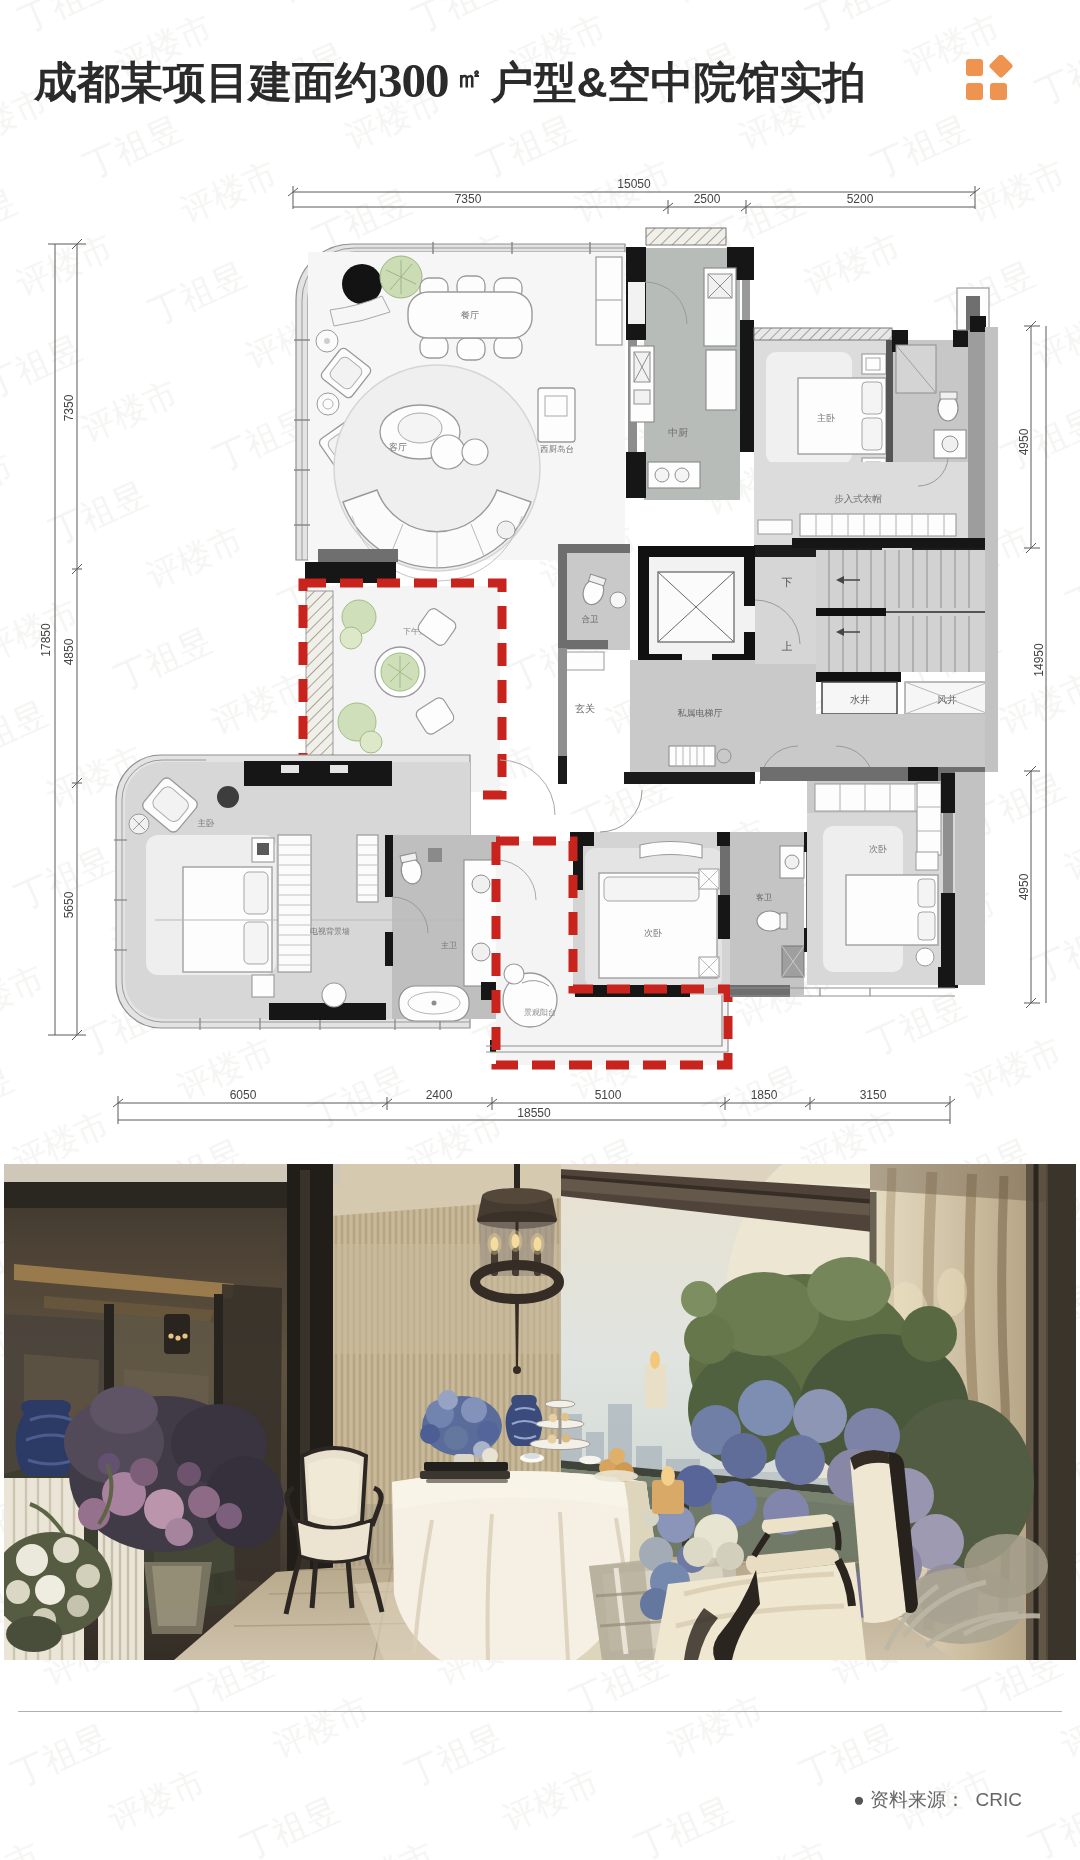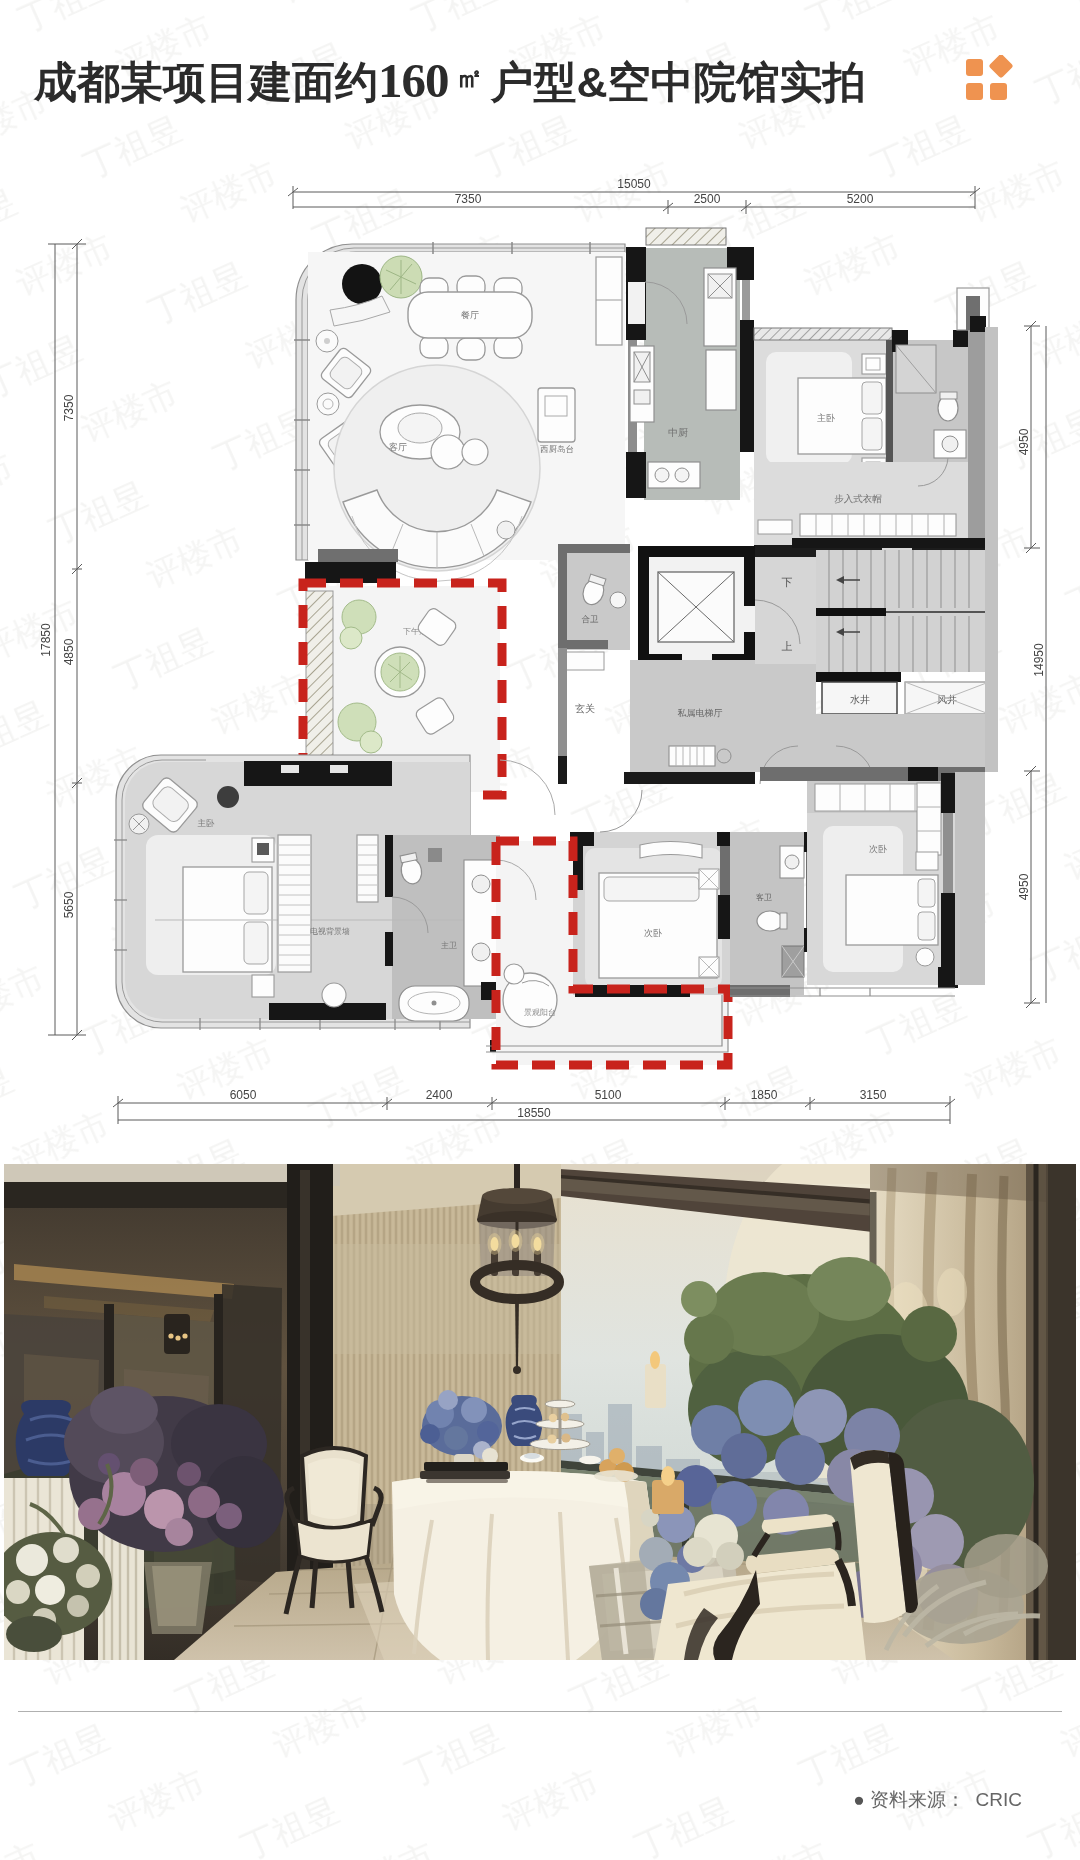--- a/index.html
+++ b/index.html
@@ -13,21 +13,21 @@
 <svg class="abs" style="left:0;top:0;" width="1080" height="1860" viewBox="0 0 1080 1860">
   <defs>
     <pattern id="wm" width="180" height="160" patternUnits="userSpaceOnUse" patternTransform="rotate(-24)">
       <text x="10" y="40" font-size="34" fill="#f4f4f3" font-family="Liberation Sans">丁祖昱</text>
       <text x="80" y="120" font-size="34" fill="#f5f5f4" font-family="Liberation Sans">评楼市</text>
     </pattern>
   </defs>
   <rect x="0" y="0" width="1080" height="1860" fill="url(#wm)"></rect>
 </svg>
 
-<div class="abs" style="left:34px;top:52px;font-size:43px;font-weight:bold;color:#2b2b2b;">成都某项目建面约<span style="font-family:'Liberation Serif',serif;font-size:49px;letter-spacing:-1px;">160</span><span style="font-size:27px;position:relative;top:-10px;">&nbsp;㎡&nbsp;</span>户型&amp;空中院馆实拍</div>
+<div class="abs" style="left:34px;top:52px;font-size:43px;font-weight:bold;color:#2b2b2b;">成都某项目建面约<span style="font-family:'Liberation Serif',serif;font-size:49px;letter-spacing:-1px;">300</span><span style="font-size:27px;position:relative;top:-10px;">&nbsp;㎡&nbsp;</span>户型&amp;空中院馆实拍</div>
 
 <svg class="abs" style="left:963px;top:55px;" width="50" height="50" viewBox="0 0 50 50">
   <rect x="3" y="4" width="17" height="17" rx="3" fill="#ef9350"></rect>
   <rect x="29" y="2" width="18" height="18" rx="3" fill="#ef9350" transform="rotate(45 38 11)"></rect>
   <rect x="3" y="28" width="17" height="17" rx="3" fill="#ef9350"></rect>
   <rect x="27" y="28" width="17" height="17" rx="3" fill="#ef9350"></rect>
 </svg>
 
 <svg class="abs" style="left:0;top:0;" width="1080" height="1160" viewBox="0 0 1080 1160">
 <defs>

